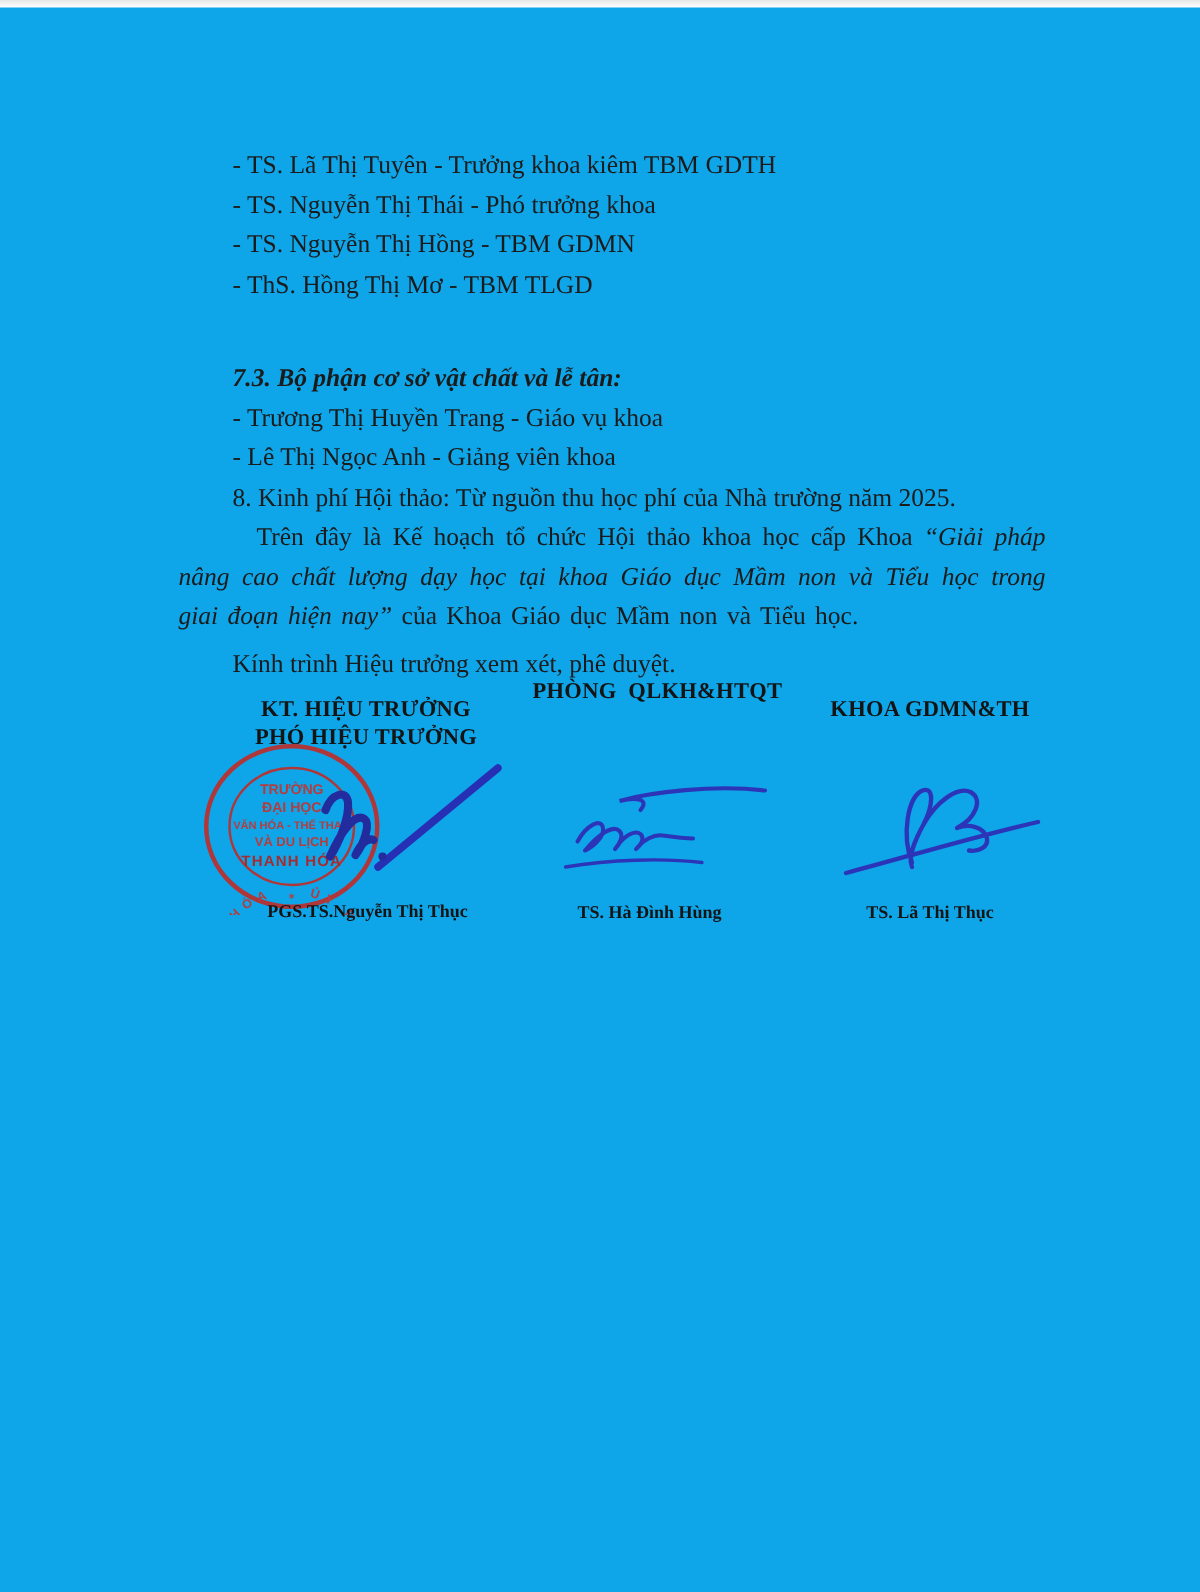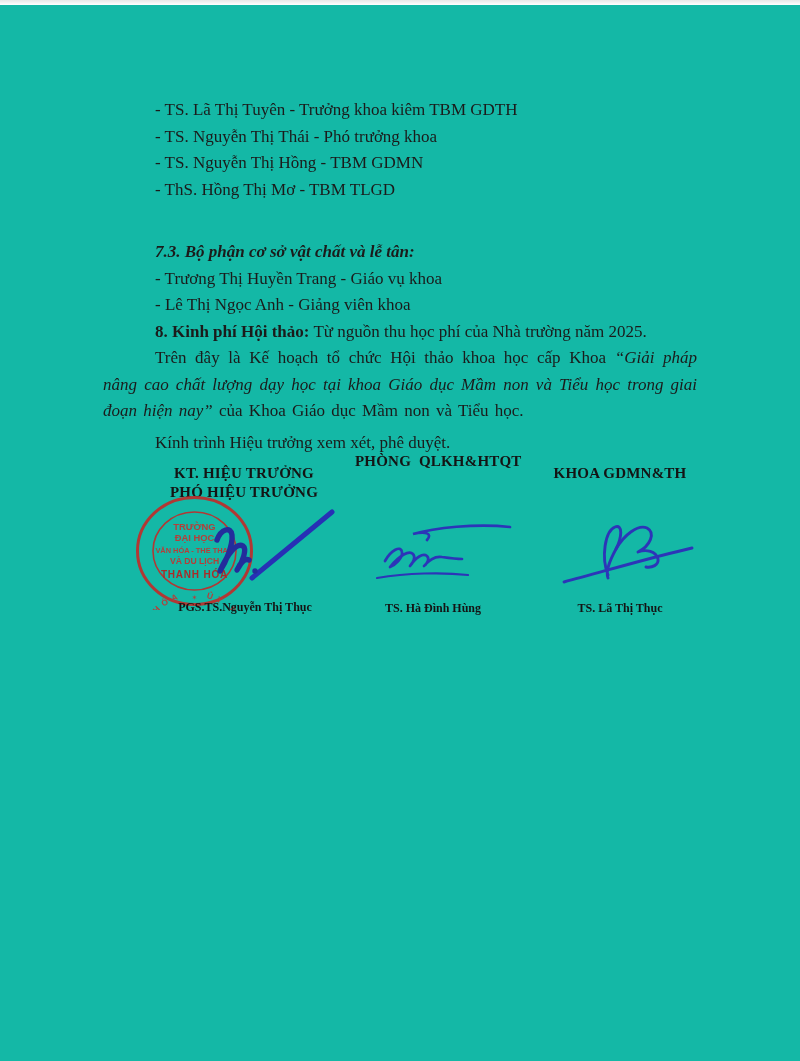--- a/index.html
+++ b/index.html
@@ -5,38 +5,39 @@
   * { margin:0; padding:0; box-sizing:border-box; }
   html,body { background:#ffffff; }
   body {
     width:800px; height:1061px;
     font-family:"Liberation Serif","DejaVu Serif",serif;
     color:#1b1b1b;
     position:relative;
     overflow:hidden;
   }
   .page {
-    position:relative; width:800px; height:1061px; background:#14b8a6;
+    position:relative; width:800px; height:1061px; background:#0ea5e9;
   }
   .top-edge {
     position:absolute; top:0; left:0; right:0; height:5px;
     background:linear-gradient(#e7e7e7,#ffffff);
   }
   .content {
     padding:97px 103px 0 103px;
     font-size:17px;
     line-height:26.5px;
   }
   .line { padding-left:52px; white-space:nowrap; }
   .heading-italic { font-weight:bold; font-style:italic;margin-top:36px; }
-  .bold { font-weight:bold; }
+  .bold { font-weight:normal; }
   .para {
     text-align:justify;
     text-indent:52px;
     word-spacing:2px;
+    margin-left:16px;
   }
   .para .quote { font-style:italic; }
   .submit-line { padding-left:52px; margin-top:5px; white-space:nowrap; }
 
   
   .sig-title {
     position:absolute; text-align:center;
     font-weight:bold; font-size:15px; line-height:19px;
     letter-spacing:.2px; color:#141414; white-space:pre;
   }

